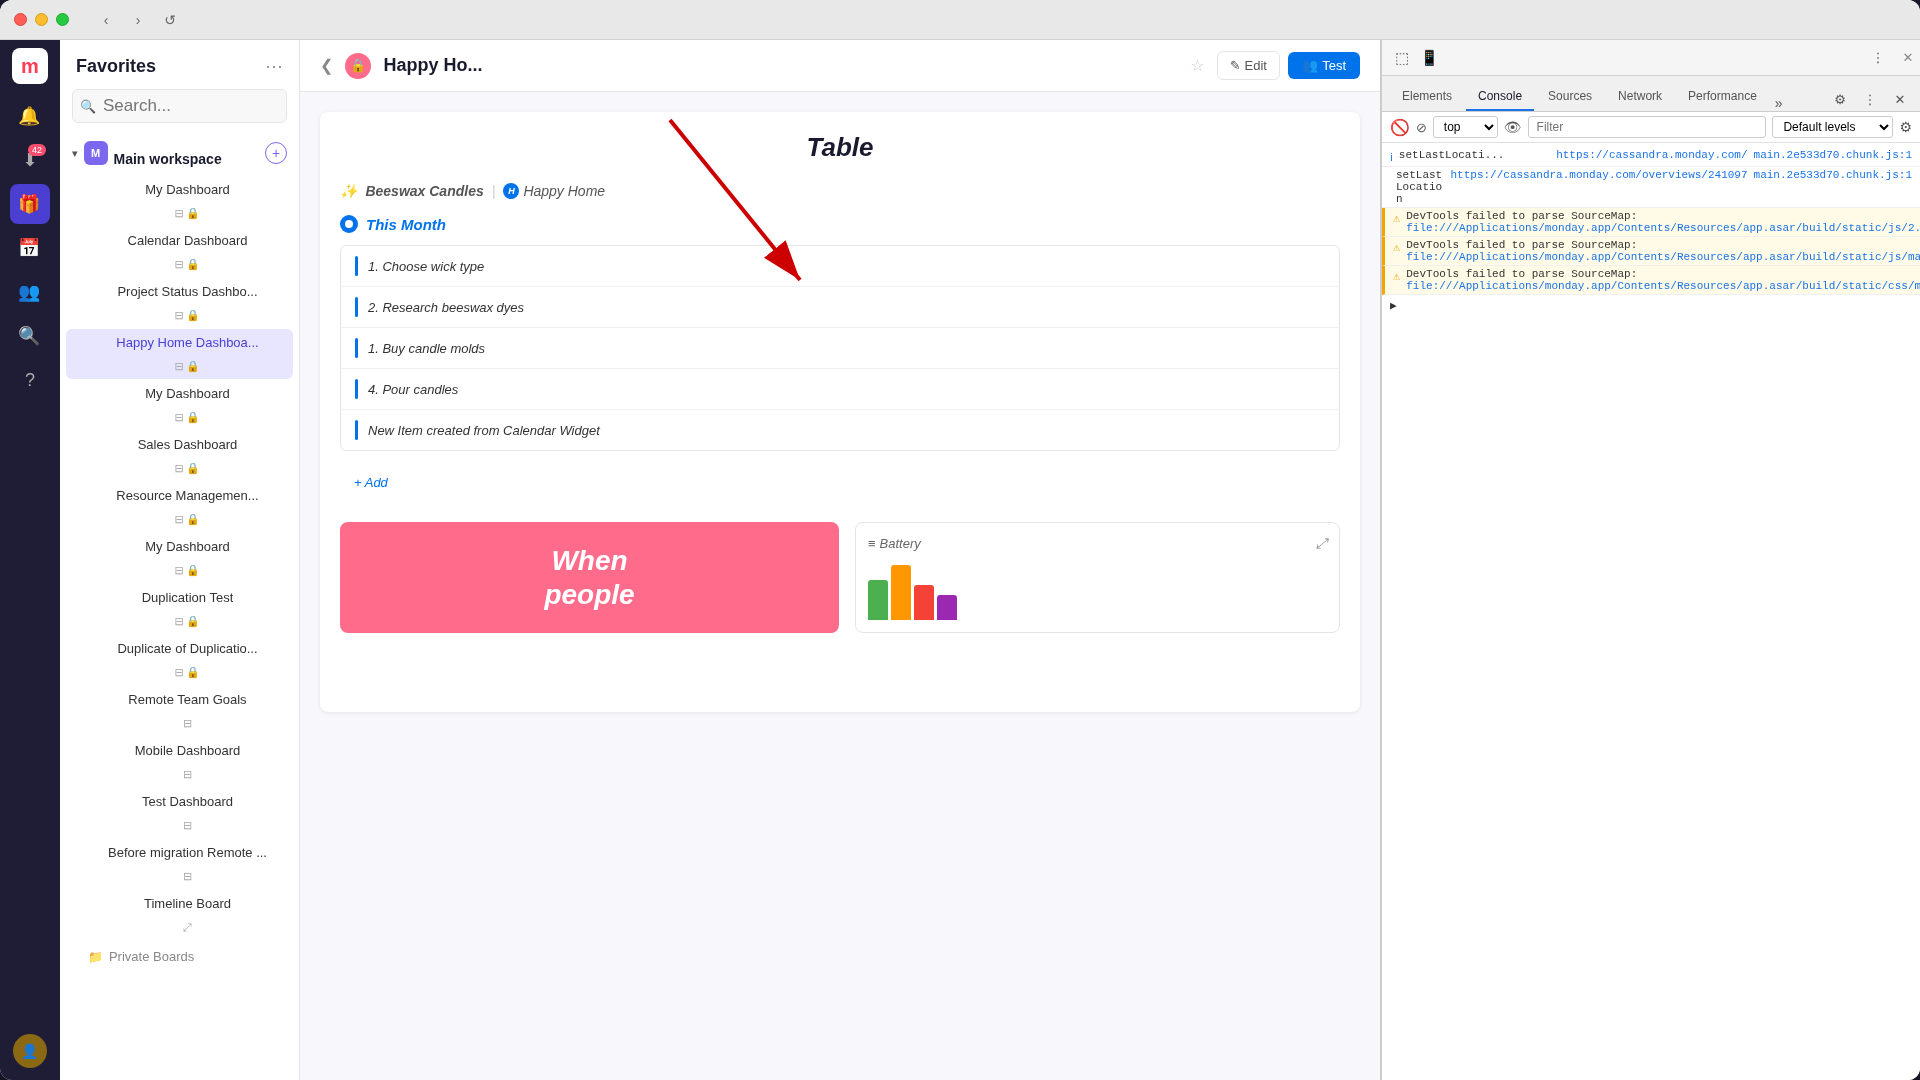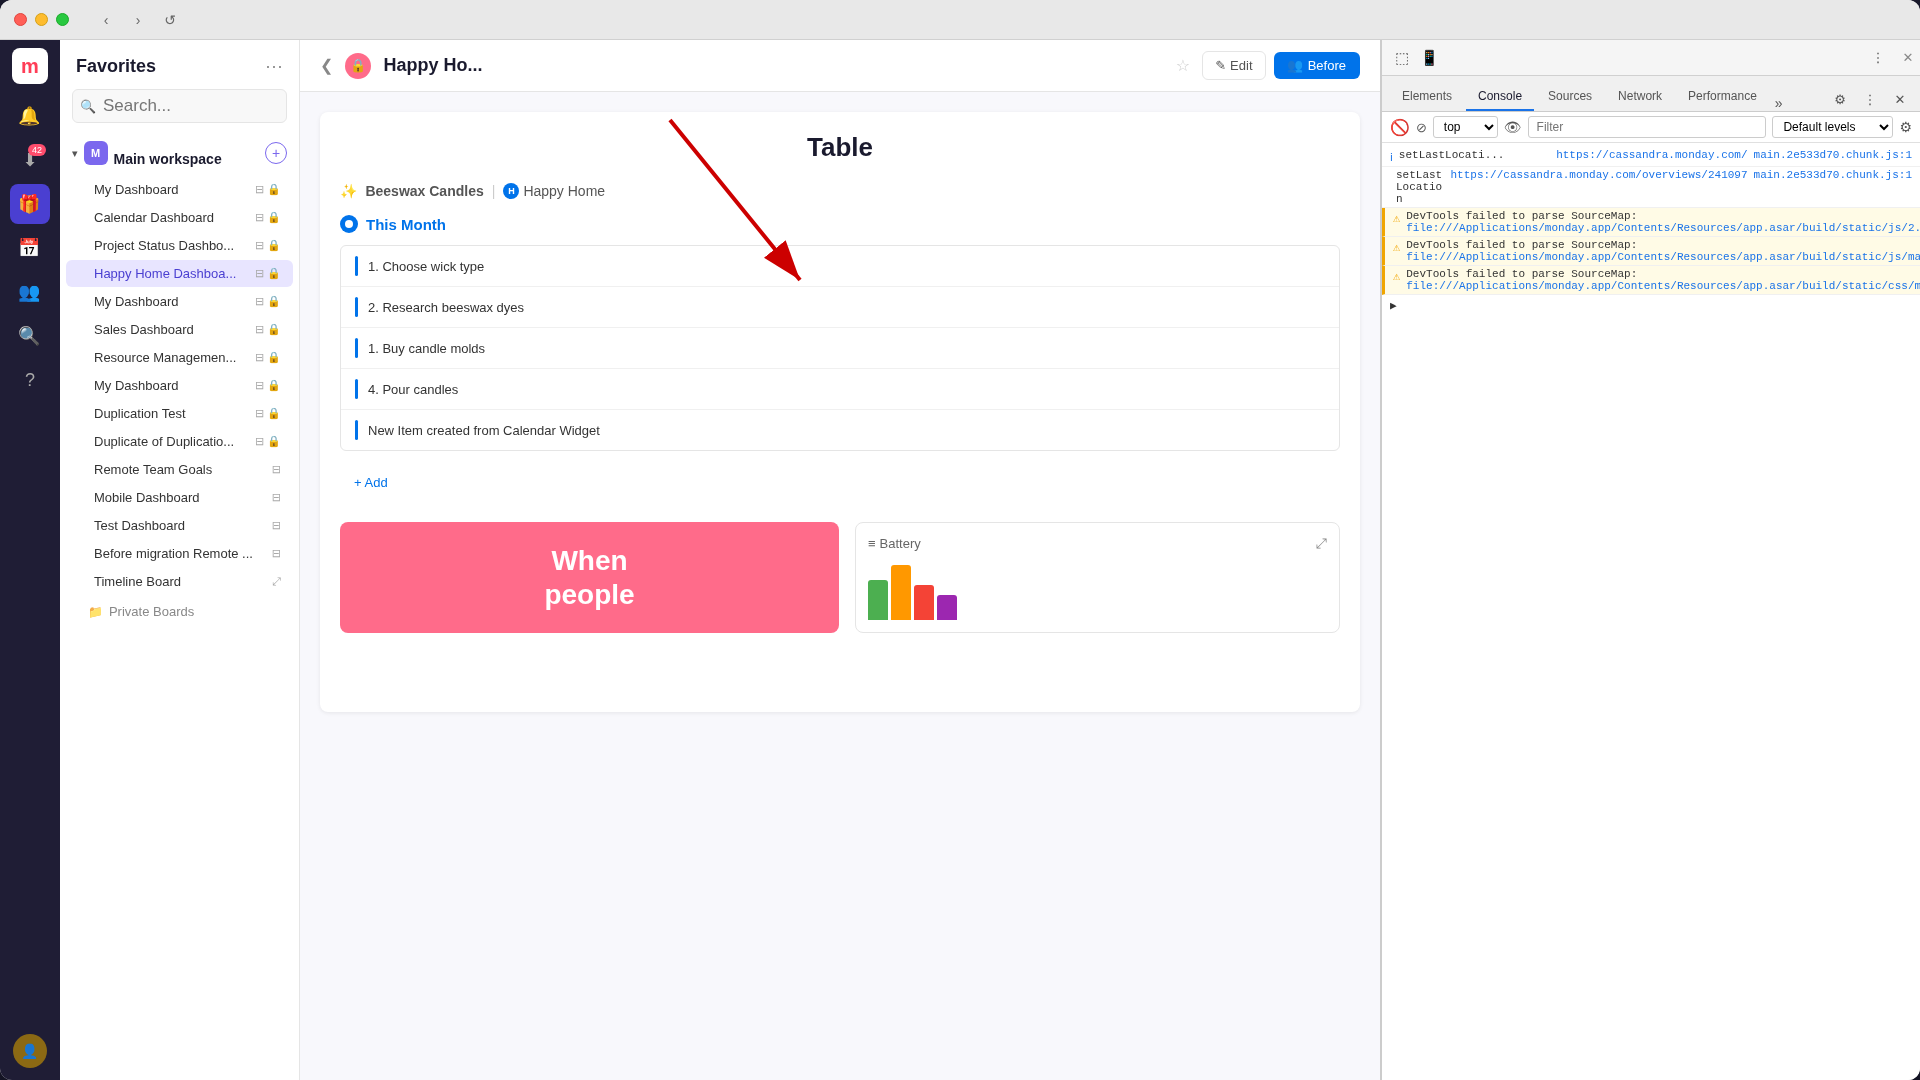--- a/index.html
+++ b/index.html
@@ -34,21 +34,21 @@
     .nav-more { color: #888; cursor: pointer; font-size: 18px; }
     .nav-search { margin: 4px 12px 8px; position: relative; }
     .nav-search input { width: 100%; padding: 6px 10px 6px 30px; border: 1px solid #e5e5e5; border-radius: 6px; font-size: 17px; background: #f8f8f8; outline: none; }
     .search-icon-nav { position: absolute; left: 8px; top: 50%; transform: translateY(-50%); color: #999; font-size: 13px; }
     .nav-items { overflow-y: auto; flex: 1; }
     .workspace-header { display: flex; align-items: center; gap: 6px; padding: 8px 12px; cursor: pointer; }
     .workspace-arrow { color: #555; font-size: 11px; }
     .workspace-icon { width: 24px; height: 24px; background: #7b68ee; border-radius: 6px; display: flex; align-items: center; justify-content: center; color: white; font-size: 11px; font-weight: bold; }
     .workspace-name { font-size: 14px; font-weight: 600; color: #1a1a2e; flex: 1; margin-top: 12px; }
     .workspace-add { width: 22px; height: 22px; border-radius: 50%; border: 1.5px solid #7b68ee; display: flex; align-items: center; justify-content: center; color: #7b68ee; font-size: 14px; cursor: pointer; }
-    .nav-item { display: flex; align-items: center; padding: 6px 12px 6px 28px; cursor: pointer; border-radius: 6px; margin: 1px 6px; gap: 10px; }
+    .nav-item { display: flex; align-items: center; padding: 6px 12px 6px 28px; cursor: pointer; border-radius: 6px; margin: 1px 6px; gap: 10px; flex-direction: column; }
     .nav-item.active { background: #e8e5ff; }
     .nav-item-text { font-size: 13px; color: #333; flex: 1; white-space: nowrap; overflow: hidden; text-overflow: ellipsis; }
     .nav-item.active .nav-item-text { color: #4a3fd1; font-weight: 500; }
     .nav-item-icons { display: flex; gap: 3px; align-items: center; }
     .ni-icon { font-size: 11px; color: #aaa; }
     .private-boards { display: flex; align-items: center; gap: 6px; padding: 8px 12px 8px 28px; color: #888; font-size: 13px; cursor: pointer; }
     .private-boards-icon { font-size: 12px; }
 
     
     .main-content { flex: 1; display: flex; flex-direction: column; background: #fff; overflow: hidden; }
@@ -56,21 +56,21 @@
     .collapse-btn { color: #888; cursor: pointer; font-size: 16px; }
     .board-icon { width: 26px; height: 26px; background: #ff6b8a; border-radius: 50%; display: flex; align-items: center; justify-content: center; color: white; font-size: 13px; }
     .board-title { font-size: 18px; font-weight: 600; color: #1a1a2e; flex: 1; }
     .star-btn { color: #ccc; cursor: pointer; font-size: 16px; }
     .header-actions { display: flex; gap: 8px; align-items: center; }
     .edit-btn { display: flex; align-items: center; gap: 4px; padding: 6px 12px; border: 1px solid #e5e5e5; border-radius: 6px; color: #555; font-size: 13px; cursor: pointer; }
     .share-btn { display: flex; align-items: center; gap: 4px; padding: 6px 14px; background: #0073ea; border-radius: 6px; color: white; font-size: 13px; cursor: pointer; font-weight: 500; }
 
     
     .board-content { flex: 1; overflow-y: auto; padding: 20px; background: #f8f8fc; }
-    .board-inner { background: #fff; border-radius: 8px; padding: 20px; min-height: 600px; box-shadow: 0 1px 4px rgba(0,0,0,0.08); }
+    .board-inner { background: #fff; border-radius: 8px; padding: 20px; min-height: 600px; box-shadow: 0 1px 4px rgba(0,0,0,0.08); font-style: italic; }
     .board-heading { font-size: 26px; font-weight: 700; color: #1a1a2e; text-align: center; margin-bottom: 20px; }
     .board-subtitle { display: flex; align-items: center; gap: 8px; margin-bottom: 16px; font-size: 14px; color: #555; }
     .sparkle { color: #f0a500; }
     .board-name-badge { display: flex; align-items: center; gap: 4px; }
     .board-name-dot { width: 16px; height: 16px; background: #0073ea; border-radius: 50%; display: flex; align-items: center; justify-content: center; color: white; font-size: 9px; font-weight: bold; }
     .section-header { display: flex; align-items: center; gap: 8px; margin-bottom: 12px; }
     .section-dot { width: 18px; height: 18px; background: #0073ea; border-radius: 50%; display: flex; align-items: center; justify-content: center; }
     .section-dot::after { content: ''; width: 8px; height: 8px; background: white; border-radius: 50%; }
     .section-title { font-size: 15px; font-weight: 600; color: #0073ea; }
     .table-items { border: 1px solid #e5e5e5; border-radius: 6px; overflow: hidden; margin-bottom: 16px; }
@@ -308,21 +308,21 @@
           <div class="board-icon">🔒</div>
           <span class="board-title">Happy Ho...</span>
           <span class="star-btn">☆</span>
           <div class="header-actions">
             <div class="edit-btn">
               <span>✎</span>
               <span>Edit</span>
             </div>
             <div class="share-btn">
               <span>👥</span>
-              <span>Before</span>
+              <span>Test</span>
             </div>
           </div>
         </div>
 
         <div class="board-content">
           <div class="board-inner">
             <div class="board-heading">Table</div>
             <div class="board-subtitle">
               <span class="sparkle">✨</span>
               <span style="font-weight:600;">Beeswax Candles</span>

